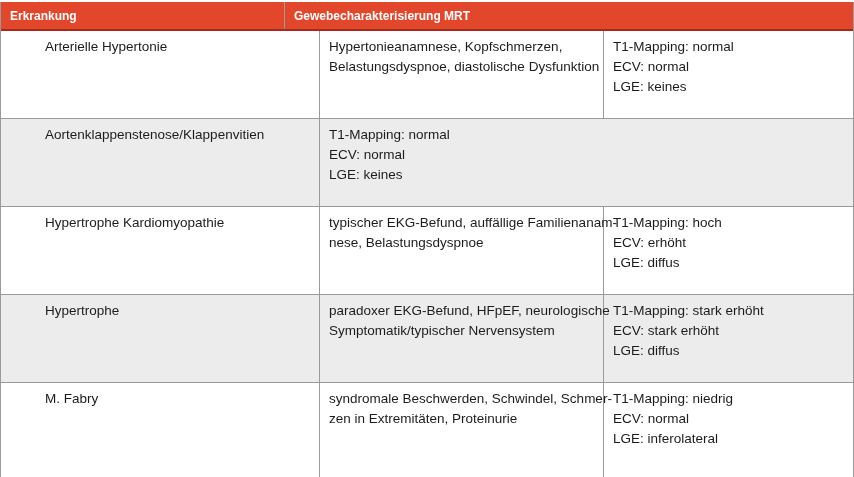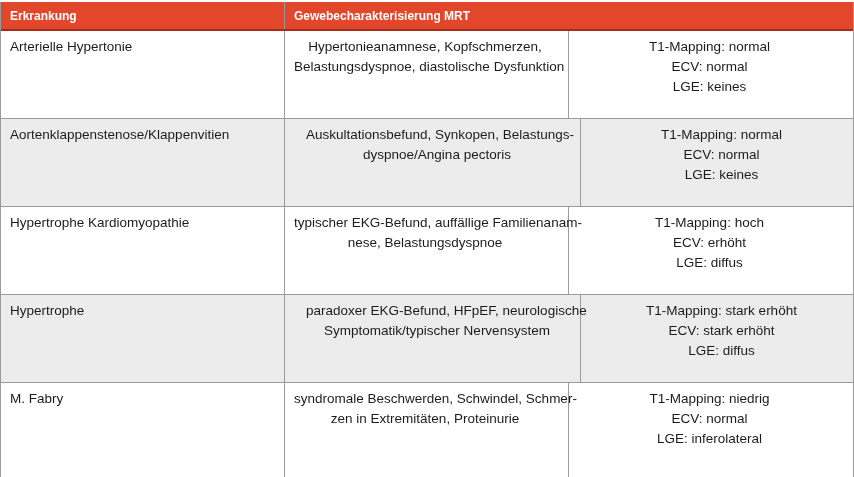--- a/index.html
+++ b/index.html
@@ -47,32 +47,33 @@
     font-weight: bold;
     border-right: 1px solid var(--grid-line);
   }
   .hcell:last-child { border-right: none; }
   .row {
     display: grid;
     grid-template-columns: 284px 284px 1fr;
     height: 88px;
     background: #ffffff;
     border-bottom: 1px solid var(--grid-line);
+    padding-left: 35px;
   }
   .row:last-child { height: 102px; border-bottom: none; }
-  .row.alt { background: var(--row-alt-bg); gap: 12px; }
+  .row.alt { background: var(--row-alt-bg); }
   .cell {
     padding: 6px 12px 0 9px;
     font-size: 13.5px;
     line-height: 20px;
     color: var(--body-text);
     border-right: 1px solid var(--grid-line);
   }
   .cell:last-child { border-right: none; }
-  .line { white-space: nowrap; text-align: center; }
+  .line { white-space: nowrap; }
 </style>
 </head>
 <body>
 
 <div class="page">
   <div class="tbl">
 
     <div class="hdr-row">
       <div class="hcell">Erkrankung</div>
       <div class="hcell">Gewebecharakterisierung MRT</div>
@@ -86,24 +87,20 @@
       </div>
       <div class="cell">
         <div class="line">T1-Mapping: normal</div>
         <div class="line">ECV: normal</div>
         <div class="line">LGE: keines</div>
       </div>
     </div>
 
     <div class="row alt">
       <div class="cell">Aortenklappenstenose/Klappenvitien</div>
-      <div class="cell">
-        <div class="line">Auskultationsbefund, Synkopen, Belastungs-</div>
-        <div class="line">dyspnoe/Angina pectoris</div>
-      </div>
       <div class="cell">
         <div class="line">T1-Mapping: normal</div>
         <div class="line">ECV: normal</div>
         <div class="line">LGE: keines</div>
       </div>
     </div>
 
     <div class="row">
       <div class="cell">Hypertrophe Kardiomyopathie</div>
       <div class="cell">

